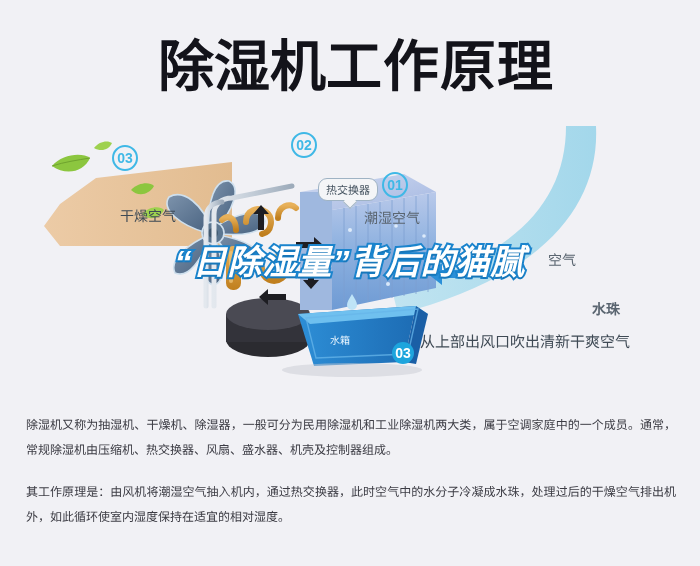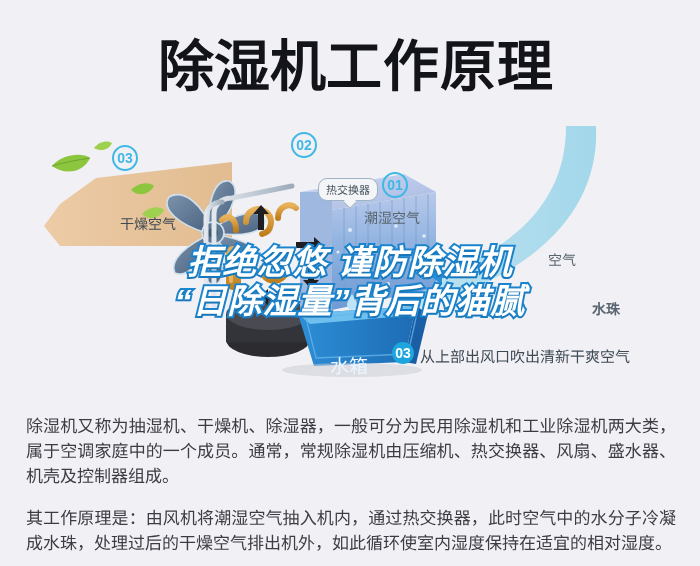--- a/index.html
+++ b/index.html
@@ -143,25 +143,25 @@
 
   
   .copy {
     position: absolute;
     left: 26px;
     top: 414px;
     width: 650px;
   }
   .para {
     margin: 0 0 17px 0;
-    font-size: 17px;
+    font-size: 12px;
     line-height: 25px;
     color: #3c3c44;
     text-align: justify;
-    font-family: Liberation Sans, sans-serif;
+    font-family: Liberation Mono, monospace;
   }
   .para:last-child { margin-bottom: 12px; }
 </style>
 </head>
 <body>
 
 <div class="page">
 
   <div class="title-band">
     <div class="title-text"><span class="t-a">除湿机</span><span class="t-b">工作原理</span></div>
@@ -321,40 +321,39 @@
         <path d="M416,188 L428,196 L416,246 L404,244 Z" fill="#1a5fa6"></path>
         <path d="M306,200 L418,191 L408,236 L316,240 Z" fill="none" stroke="#67b6ea" stroke-width="1.4" opacity="0.75"></path>
 
         <path d="M352,176 c3,5 5,8 5,11 a5,5 0 0 1 -10,0 c0,-3 2,-6 5,-11 Z" fill="#bfe4f7"></path>
       </g>
 
       <ellipse cx="352" cy="252" rx="70" ry="7" fill="#c9cbd4" opacity="0.5"></ellipse>
     </svg>
 
     <div class="badge badge-hollow" style="left:112px; top:27px;">03</div>
-    <div class="lbl lbl-dark" style="left:120px; top:87px; font-size:14px;margin-top:8px;">干燥空气</div>
+    <div class="lbl lbl-dark" style="left:120px; top:87px; font-size:14px;">干燥空气</div>
 
     <div class="badge badge-hollow" style="left:291px; top:14px;">02</div>
     <div class="callout" style="left:318px; top:12px;margin-top:48px;">热交换器</div>
 
     <div class="badge badge-hollow" style="left:382px; top:54px;">01</div>
     <div class="lbl" style="left:364px; top:89px; font-size:14px;">潮湿空气</div>
 
     <div class="lbl" style="left:548px; top:131px; font-size:14px;">空气</div>
 
     <div class="lbl" style="left:592px; top:180px; font-size:14px;font-weight:bold;">水珠</div>
 
-    <div class="lbl lbl-white" style="left:330px; top:214px; font-size:19px;margin-top:19px;">水箱</div>
+    <div class="lbl lbl-white" style="left:330px; top:214px; font-size:10px;">水箱</div>
 
     <div class="badge" style="left:392px; top:224px;">03</div>
-    <div class="lbl lbl-dark" style="left:420px; top:227px; font-size:15px;">从上部出风口吹出清新干爽空气</div>
+    <div class="lbl lbl-dark" style="left:420px; top:212px; font-size:15px;">从上部出风口吹出清新干爽空气</div>
   </div>
 
   <div class="overlay">
-    <span class="ov-line">拒绝忽悠 谨防除湿机</span>
     <span class="ov-line">“日除湿量”背后的猫腻</span>
   </div>
 
   <div class="copy">
     <p class="para">除湿机又称为抽湿机、干燥机、除湿器，一般可分为民用除湿机和工业除湿机两大类，属于空调家庭中的一个成员。通常，常规除湿机由压缩机、热交换器、风扇、盛水器、机壳及控制器组成。</p>
     <p class="para">其工作原理是：由风机将潮湿空气抽入机内，通过热交换器，此时空气中的水分子冷凝成水珠，处理过后的干燥空气排出机外，如此循环使室内湿度保持在适宜的相对湿度。</p>
   </div>
 
 </div>
 

